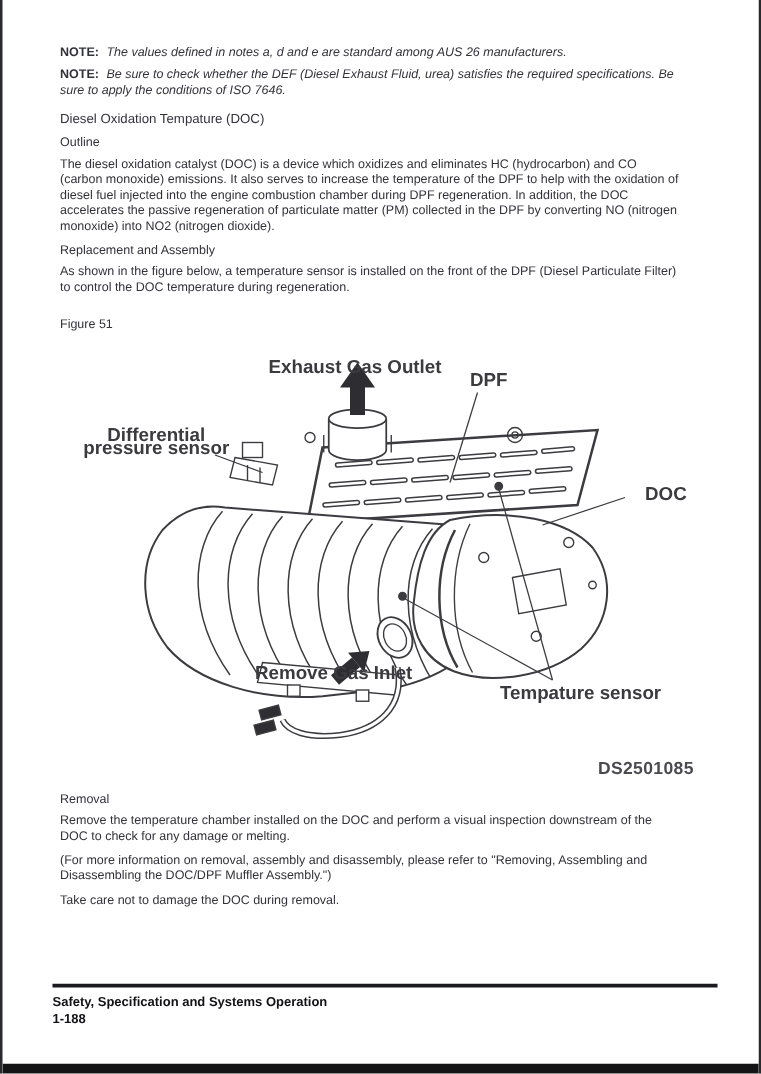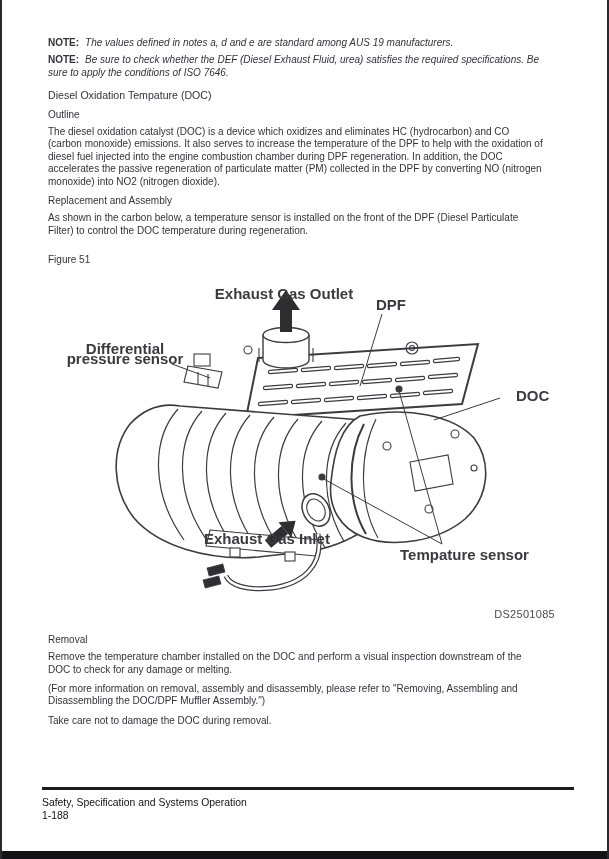--- a/index.html
+++ b/index.html
@@ -21,46 +21,46 @@
   .section-title{font-size:10.6px;font-weight:400;margin:10px 0 7px 0;}
   .subhead{margin:6px 0 5px 0;}
   p.body{margin:0 0 7px 0;max-width:496px;}
   p.body.narrow{max-width:472px;}
   .figcap{margin:17px 0 0 0;}
   .figure{position:relative;width:545px;height:335px;margin:21px 0 11px 12px;}
   .figure svg{position:absolute;left:0;top:0;}
   .fig-label{position:absolute;font-size:15px;font-weight:bold;color:#3b3b3f;white-space:nowrap;line-height:10.5px;}
   .fig-label.center{text-align:center;}
   .fig-label.wrap{white-space:normal;}
-  .fig-code{position:absolute;font-size:11px;font-weight:400;color:#4a4a50;letter-spacing:.3px;}
+  .fig-code{position:absolute;font-size:14px;font-weight:700;color:#4a4a50;letter-spacing:.3px;}
   .footer{position:absolute;left:40px;top:787px;width:532px;}
   .footer-rule{height:3px;background:#1b1b1f;margin-bottom:6px;}
-  .footer-line{font-size:10.4px;font-weight:normal;color:#121216;line-height:13px;}
+  .footer-line{font-size:10.4px;font-weight:bold;color:#121216;line-height:13px;}
   .bottom-bar{position:absolute;left:0;right:0;bottom:0;height:8px;background:#141416;}
 </style>
 </head>
 <body>
 
 <div class="sheet">
   <div class="content">
 
     <div class="note">
-      <span class="note-label">NOTE:</span><span class="note-text">The values defined in notes a, d and e are standard among AUS 19 manufacturers.</span>
+      <span class="note-label">NOTE:</span><span class="note-text">The values defined in notes a, d and e are standard among AUS 26 manufacturers.</span>
     </div>
     <div class="note" style="margin-bottom:9px">
       <span class="note-label">NOTE:</span><span class="note-text">Be sure to check whether the DEF (Diesel Exhaust Fluid, urea) satisfies the required specifications. Be sure to apply the conditions of ISO 7646.</span>
     </div>
 
     <div class="section-title">Diesel Oxidation Tempature (DOC)</div>
 
     <div class="subhead">Outline</div>
     <p class="body">The diesel oxidation catalyst (DOC) is a device which oxidizes and eliminates HC (hydrocarbon) and CO (carbon monoxide) emissions. It also serves to increase the temperature of the DPF to help with the oxidation of diesel fuel injected into the engine combustion chamber during DPF regeneration. In addition, the DOC accelerates the passive regeneration of particulate matter (PM) collected in the DPF by converting NO (nitrogen monoxide) into NO2 (nitrogen dioxide).</p>
 
     <div class="subhead">Replacement and Assembly</div>
-    <p class="body">As shown in the carbon below, a temperature sensor is installed on the front of the DPF (Diesel Particulate Filter) to control the DOC temperature during regeneration.</p>
+    <p class="body">As shown in the figure below, a temperature sensor is installed on the front of the DPF (Diesel Particulate Filter) to control the DOC temperature during regeneration.</p>
 
     <div class="figcap">Figure 51</div>
 
     <div class="figure">
       <svg width="545" height="335" viewBox="0 0 545 335">
         <defs>
           <clipPath id="drumclip">
             <path d="M120,118 L302,132 C330,140 344,162 340,188 C333,228 298,254 252,263 L198,269 C148,273 98,258 74,230 C52,202 50,162 70,136 C85,120 102,115 120,118 Z"></path>
           </clipPath>
         </defs>
@@ -192,21 +192,21 @@
         <g transform="translate(208,256) rotate(-40)">
           <rect x="0" y="-5" width="22" height="10" fill="#2e2e32"></rect>
           <polygon points="22,-10 22,10 36,0" fill="#2e2e32"></polygon>
         </g>
       </svg>
 
       <div class="fig-label center" style="left:149px;top:1px;width:150px">Exhaust Gas Outlet</div>
       <div class="fig-label" style="left:316px;top:12px">DPF</div>
       <div class="fig-label center wrap" style="left:6px;top:56px;width:118px">Differential pressure sensor</div>
       <div class="fig-label" style="left:456px;top:103px">DOC</div>
-      <div class="fig-label" style="left:144px;top:246px">Exhaust Gas Inlet</div>
+      <div class="fig-label" style="left:144px;top:246px">Remove Gas Inlet</div>
       <div class="fig-label" style="left:340px;top:262px">Tempature sensor</div>
       <div class="fig-code" style="left:400px;top:320px;width:95px;text-align:right">DS2501085</div>
     </div>
 
     <div class="subhead">Removal</div>
     <p class="body">Remove the temperature chamber installed on the DOC and perform a visual inspection downstream of the DOC to check for any damage or melting.</p>
     <p class="body narrow">(For more information on removal, assembly and disassembly, please refer to "Removing, Assembling and Disassembling the DOC/DPF Muffler Assembly.")</p>
     <p class="body">Take care not to damage the DOC during removal.</p>
   </div>
 

